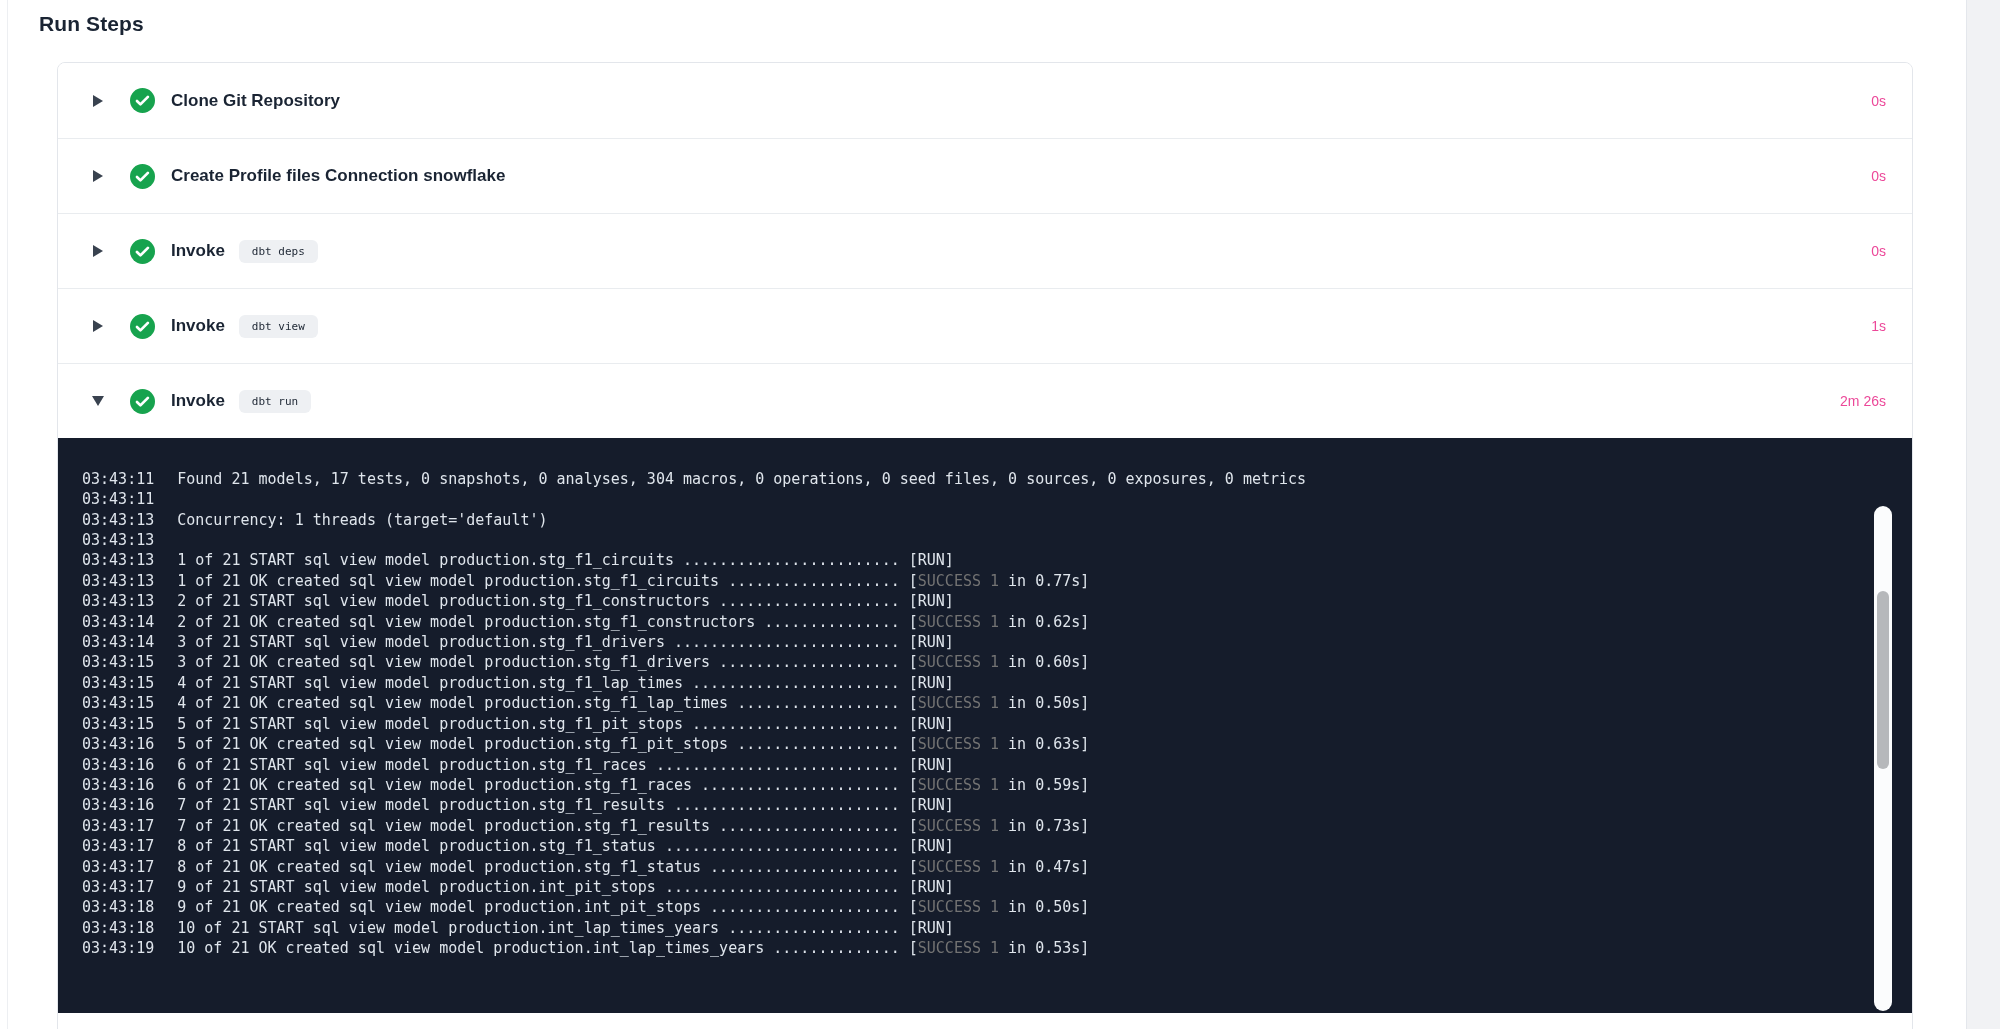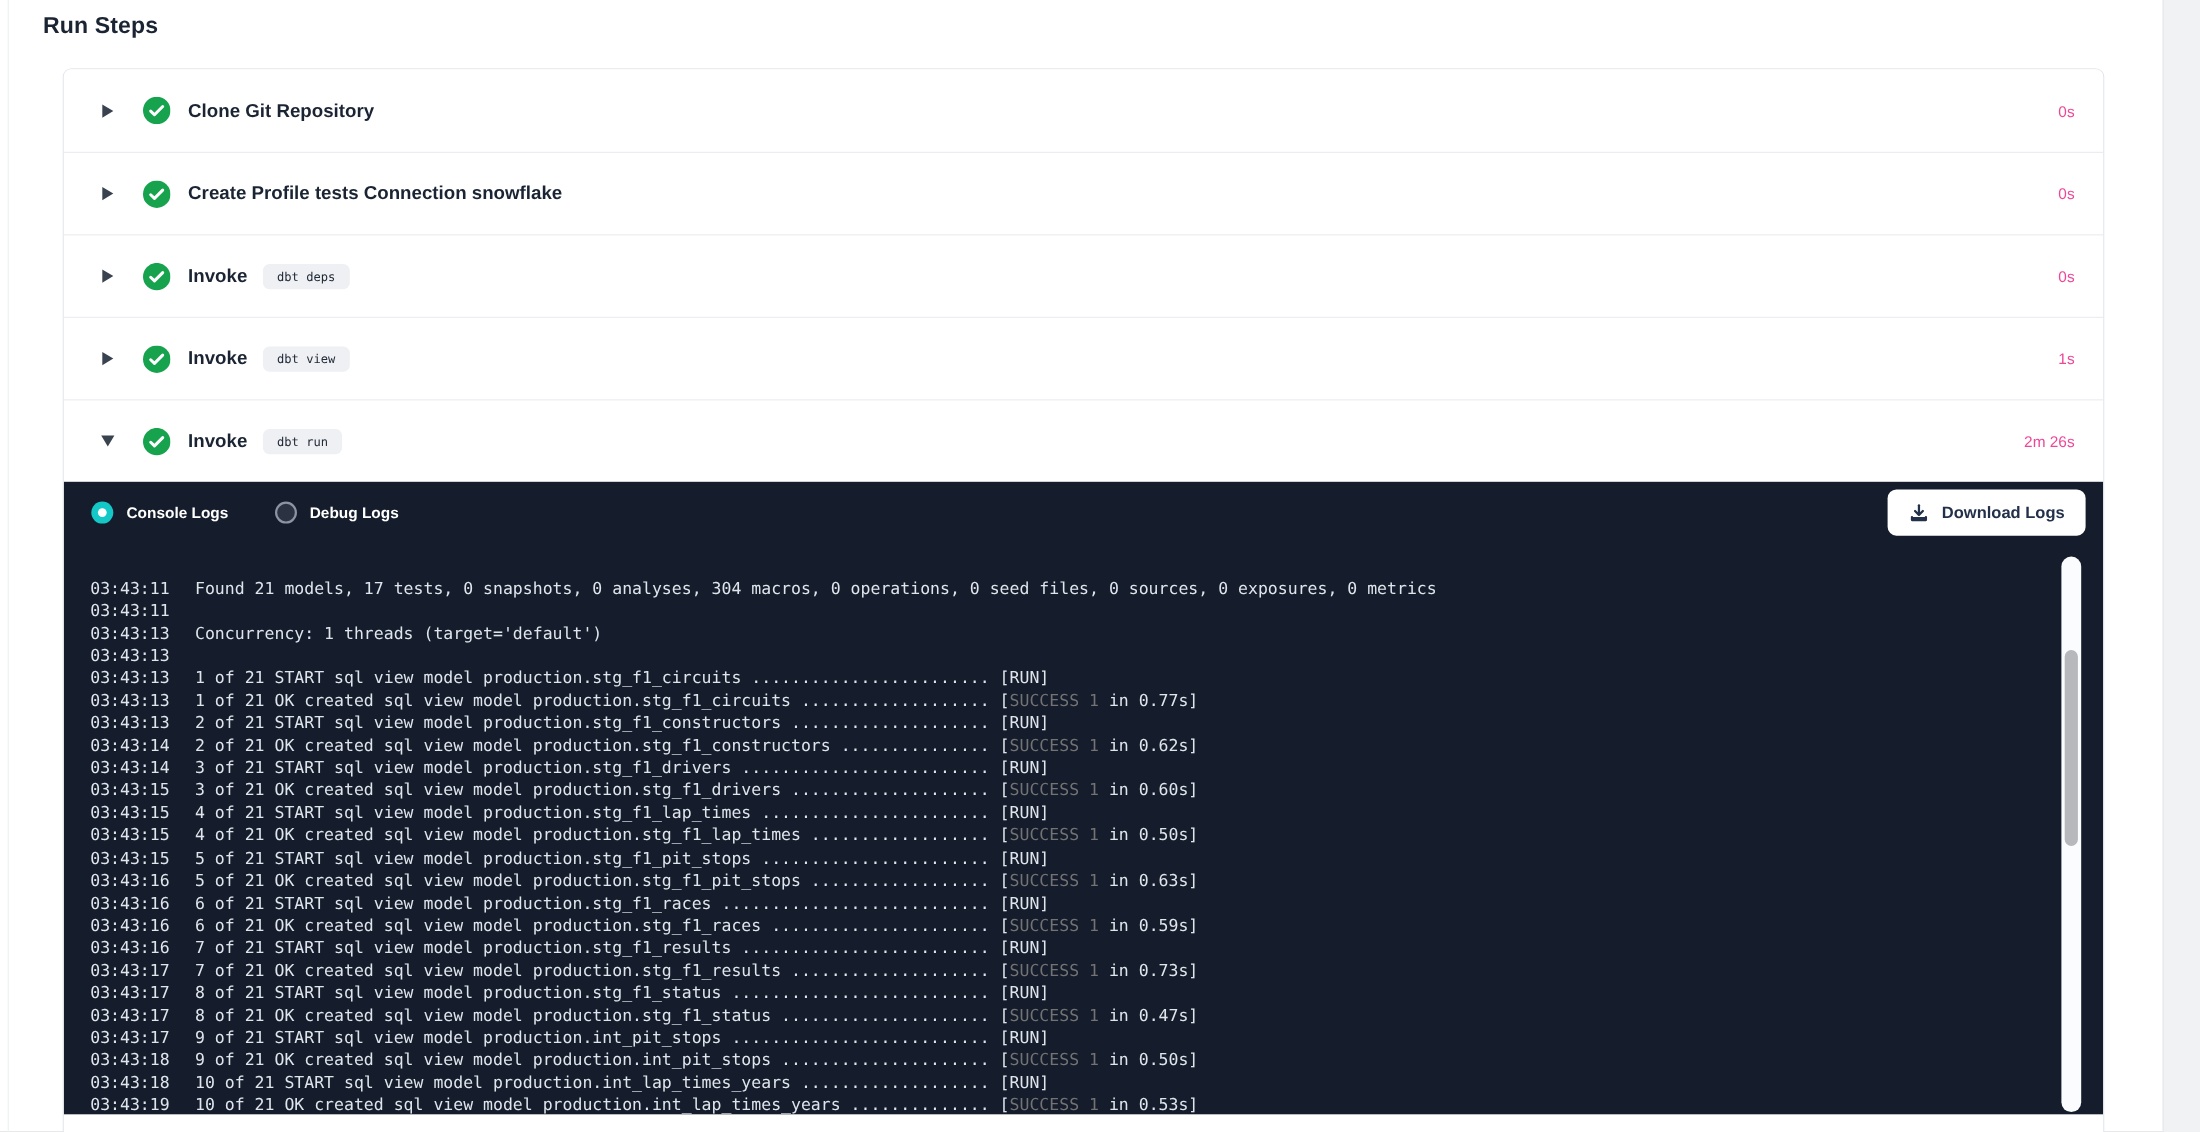--- a/index.html
+++ b/index.html
@@ -102,21 +102,21 @@
       <div class="step-row">
         <span class="caret">
           <span class="tri-right"></span>
         </span>
         <span class="check-wrap">
           <svg width="25" height="25" viewBox="0 0 24 24">
             <circle cx="12" cy="12" r="12" fill="#17a34e"></circle>
             <path d="M6.7 12.5l3.3 3.2 7.2-7.2" stroke="#ffffff" stroke-width="2.6" fill="none" stroke-linecap="round" stroke-linejoin="round"></path>
           </svg>
         </span>
-        <span class="step-label">Create Profile tests Connection snowflake</span>
+        <span class="step-label">Create Profile files Connection snowflake</span>
         <span class="duration">0s</span>
       </div>
       <div class="step-row">
         <span class="caret">
           <span class="tri-right"></span>
         </span>
         <span class="check-wrap">
           <svg width="25" height="25" viewBox="0 0 24 24">
             <circle cx="12" cy="12" r="12" fill="#17a34e"></circle>
             <path d="M6.7 12.5l3.3 3.2 7.2-7.2" stroke="#ffffff" stroke-width="2.6" fill="none" stroke-linecap="round" stroke-linejoin="round"></path>
@@ -150,40 +150,20 @@
             <path d="M6.7 12.5l3.3 3.2 7.2-7.2" stroke="#ffffff" stroke-width="2.6" fill="none" stroke-linecap="round" stroke-linejoin="round"></path>
           </svg>
         </span>
         <span class="step-label">Invoke</span>
         <span class="cmd-badge">dbt run</span>
         <span class="duration">2m 26s</span>
       </div>
     </div>
 
   <div class="panel">
-    <div class="toolbar">
-      <label class="radio-group">
-        <span class="radio selected">
-            <span class="dot"></span>
-          </span>
-        <span class="radio-label">Console Logs</span>
-      </label>
-      <label class="radio-group">
-        <span class="radio unselected"></span>
-        <span class="radio-label">Debug Logs</span>
-      </label>
-      <button class="dl-btn">
-        <svg width="19" height="19" viewBox="0 0 24 24" fill="none" stroke="#223049" stroke-width="2.6" stroke-linecap="round" stroke-linejoin="round">
-          <path d="M12 3v10"></path>
-          <path d="M7.5 9.5L12 14l4.5-4.5"></path>
-          <path d="M4 16.5V20h16v-3.5" fill="#223049"></path>
-        </svg>
-        <span>Download Logs</span>
-      </button>
-    </div>
 
     <div class="log-viewport">
       <div id="log-lines"><div class="log-line"><span class="t">03:43:11</span><span class="body">Found 21 models, 17 tests, 0 snapshots, 0 analyses, 304 macros, 0 operations, 0 seed files, 0 sources, 0 exposures, 0 metrics</span></div><div class="log-line"><span class="t">03:43:11</span><span class="body"></span></div><div class="log-line"><span class="t">03:43:13</span><span class="body">Concurrency: 1 threads (target='default')</span></div><div class="log-line"><span class="t">03:43:13</span><span class="body"></span></div><div class="log-line"><span class="t">03:43:13</span><span class="body">1 of 21 START sql view model production.stg_f1_circuits ........................ [RUN]</span></div><div class="log-line"><span class="t">03:43:13</span><span class="body">1 of 21 OK created sql view model production.stg_f1_circuits ................... [<span class="ok">SUCCESS 1</span> in 0.77s]</span></div><div class="log-line"><span class="t">03:43:13</span><span class="body">2 of 21 START sql view model production.stg_f1_constructors .................... [RUN]</span></div><div class="log-line"><span class="t">03:43:14</span><span class="body">2 of 21 OK created sql view model production.stg_f1_constructors ............... [<span class="ok">SUCCESS 1</span> in 0.62s]</span></div><div class="log-line"><span class="t">03:43:14</span><span class="body">3 of 21 START sql view model production.stg_f1_drivers ......................... [RUN]</span></div><div class="log-line"><span class="t">03:43:15</span><span class="body">3 of 21 OK created sql view model production.stg_f1_drivers .................... [<span class="ok">SUCCESS 1</span> in 0.60s]</span></div><div class="log-line"><span class="t">03:43:15</span><span class="body">4 of 21 START sql view model production.stg_f1_lap_times ....................... [RUN]</span></div><div class="log-line"><span class="t">03:43:15</span><span class="body">4 of 21 OK created sql view model production.stg_f1_lap_times .................. [<span class="ok">SUCCESS 1</span> in 0.50s]</span></div><div class="log-line"><span class="t">03:43:15</span><span class="body">5 of 21 START sql view model production.stg_f1_pit_stops ....................... [RUN]</span></div><div class="log-line"><span class="t">03:43:16</span><span class="body">5 of 21 OK created sql view model production.stg_f1_pit_stops .................. [<span class="ok">SUCCESS 1</span> in 0.63s]</span></div><div class="log-line"><span class="t">03:43:16</span><span class="body">6 of 21 START sql view model production.stg_f1_races ........................... [RUN]</span></div><div class="log-line"><span class="t">03:43:16</span><span class="body">6 of 21 OK created sql view model production.stg_f1_races ...................... [<span class="ok">SUCCESS 1</span> in 0.59s]</span></div><div class="log-line"><span class="t">03:43:16</span><span class="body">7 of 21 START sql view model production.stg_f1_results ......................... [RUN]</span></div><div class="log-line"><span class="t">03:43:17</span><span class="body">7 of 21 OK created sql view model production.stg_f1_results .................... [<span class="ok">SUCCESS 1</span> in 0.73s]</span></div><div class="log-line"><span class="t">03:43:17</span><span class="body">8 of 21 START sql view model production.stg_f1_status .......................... [RUN]</span></div><div class="log-line"><span class="t">03:43:17</span><span class="body">8 of 21 OK created sql view model production.stg_f1_status ..................... [<span class="ok">SUCCESS 1</span> in 0.47s]</span></div><div class="log-line"><span class="t">03:43:17</span><span class="body">9 of 21 START sql view model production.int_pit_stops .......................... [RUN]</span></div><div class="log-line"><span class="t">03:43:18</span><span class="body">9 of 21 OK created sql view model production.int_pit_stops ..................... [<span class="ok">SUCCESS 1</span> in 0.50s]</span></div><div class="log-line"><span class="t">03:43:18</span><span class="body">10 of 21 START sql view model production.int_lap_times_years ................... [RUN]</span></div><div class="log-line"><span class="t">03:43:19</span><span class="body">10 of 21 OK created sql view model production.int_lap_times_years .............. [<span class="ok">SUCCESS 1</span> in 0.53s]</span></div></div>
     </div>
 
     <div class="scroll-track">
       <div class="scroll-thumb"></div>
     </div>
   </div>
 </div>

